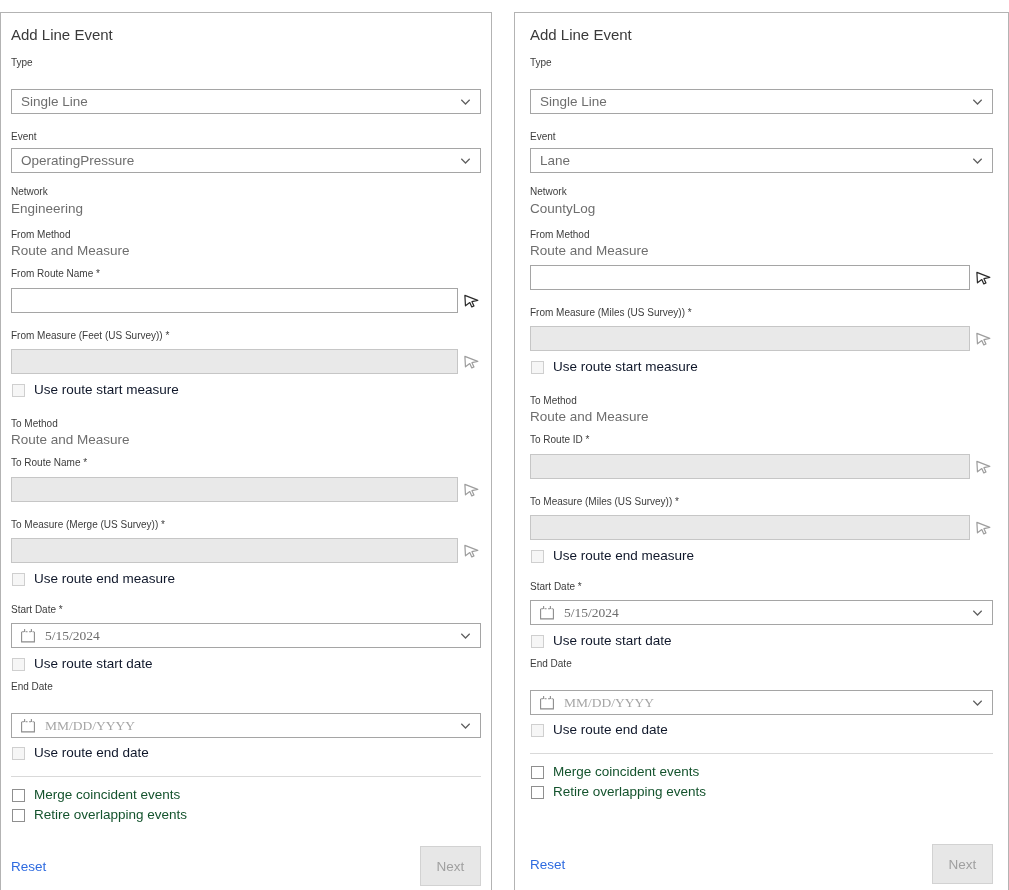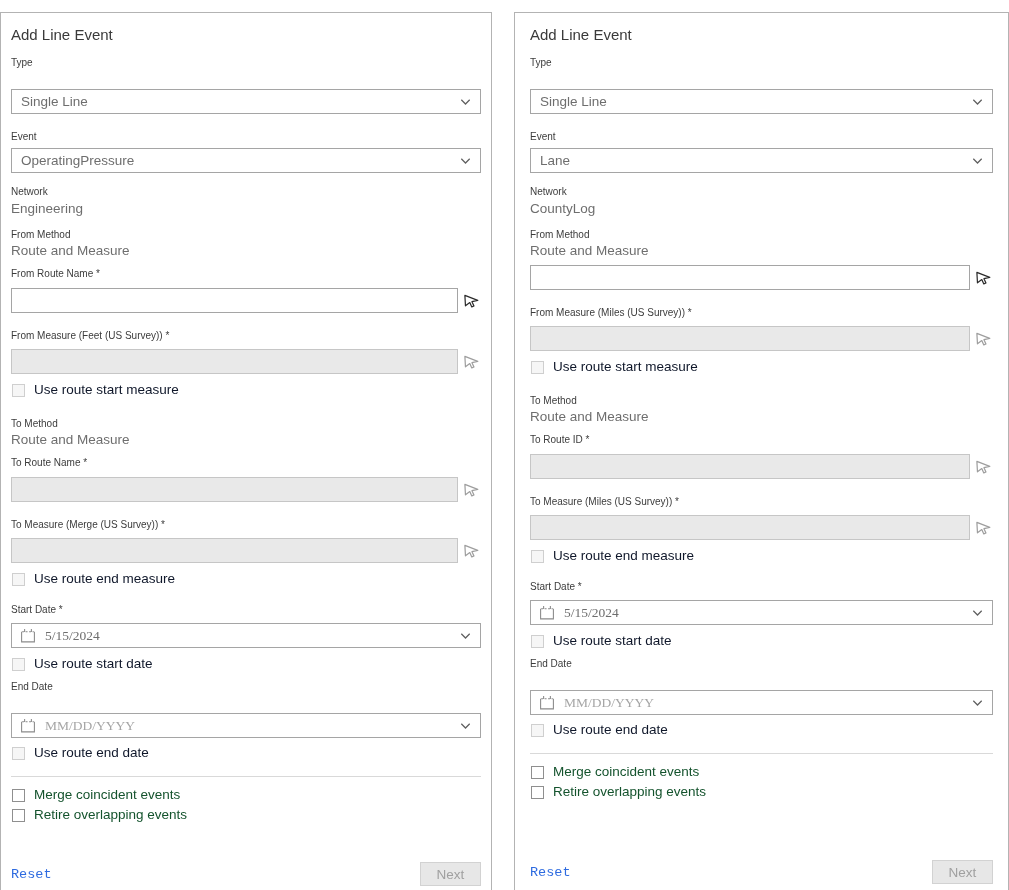--- a/index.html
+++ b/index.html
@@ -49,23 +49,23 @@
     display:flex; align-items:center; padding:0 28px 0 8px; gap:9px;
     font-size:13.5px; cursor:default;font-family:Liberation Serif, serif;
   }
   .cal { color:#8a8a8a; display:flex; }
   .date-value { color:#6e6e6e; }
   .date-placeholder { color:#a6a6a6; }
 
   .divider { border-top:1px solid #d9d9d9; }
 
   .footer { margin-top:auto; display:flex; align-items:center; justify-content:space-between; }
-  .reset { color:#2e6be0; font-size:13.5px; cursor:pointer;font-family:Liberation Mono, monospace; }
+  .reset { color:#2e6be0; font-size:13.5px; cursor:pointer; }
   .next-btn {
-    width:61px; height:24px; background:#e7e7e7; border:1px solid #d2d2d2;
+    width:61px; height:40px; background:#e7e7e7; border:1px solid #d2d2d2;
     color:#a0a0a0; font-size:13.5px; display:flex; align-items:center; justify-content:center;
   }
 
   
   .mt2{margin-top:2px}.mt3{margin-top:3px}.mt4{margin-top:4px}.mt5{margin-top:19px}
   .mt6{margin-top:6px}.mt7{margin-top:7px}.mt8{margin-top:8px}.mt9{margin-top:9px}
   .mt10{margin-top:16px}.mt11{margin-top:11px}.mt12{margin-top:12px}
   .mt14{margin-top:14px}.mt17{margin-top:17px}.mt20{margin-top:20px}
 </style>
 </head>

